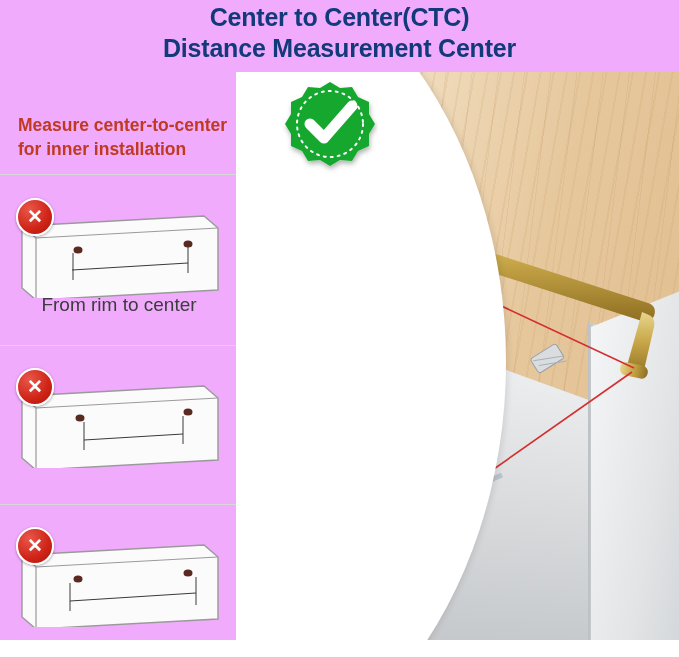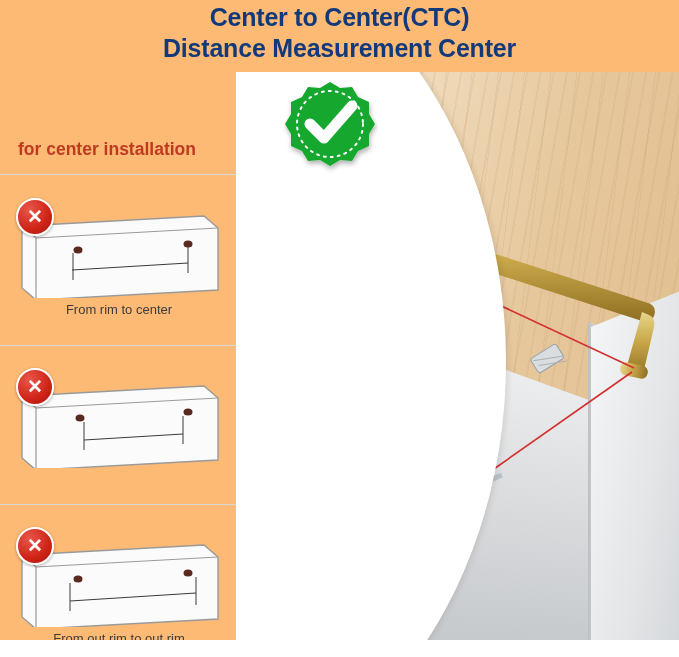--- a/index.html
+++ b/index.html
@@ -8,21 +8,21 @@
     background: #ffffff;
   }
   body {
     font-family: "Liberation Sans", sans-serif;
   }
   #page {
     position: relative;
     width: 679px;
     height: 640px;
     overflow: hidden;
-    background: #fdba74;
+    background: #f0abfc;
   }
 
   
   #title-block {
     position: absolute;
     top: 2px;
     left: 0;
     width: 679px;
     text-align: center;
     z-index: 40;
@@ -182,24 +182,24 @@
     background: radial-gradient(circle at 33% 28%, #e8574a 0%, #cf2317 60%, #a8170d 100%);
     border: 2px solid #ffffff;
     box-shadow: 0 1px 3px rgba(0,0,0,0.35);
     color: #ffffff;
     font-size: 19px;
     font-weight: bold;
     line-height: 34px;
     text-align: center;
   }
   .caption {
-    margin-top: 12px;
+    margin-top: 4px;
     text-align: center;
     color: #3c3c3c;
-    font-size: 13px;
+    font-size: 19px;
     width: 222px;
   }
 
   
   #check-sticker {
     position: absolute;
     left: 282px;
     top: 78px;
     width: 96px;
     height: 96px;
@@ -265,21 +265,22 @@
     </svg>
 
     <div id="mask"></div>
   </div>
 
   <div id="title-block">
     <div class="title-line">Center to Center(CTC)</div>
     <div class="title-line">Distance Measurement Center</div>
   </div>
 
-  <div class="callout" id="callout-l2">for center installation</div>
+  <div class="callout" id="callout-l1">Measure center-to-center</div>
+  <div class="callout" id="callout-l2">for inner installation</div>
 
   <svg id="check-sticker" viewBox="0 0 96 96">
     <defs>
       <filter id="sh" x="-30%" y="-30%" width="170%" height="170%">
         <feDropShadow dx="1" dy="3" stdDeviation="2.5" flood-color="#000" flood-opacity="0.3"></feDropShadow>
       </filter>
     </defs>
     <g filter="url(#sh)">
       <path d="M48 4 L58 10 L70 9 L76 19 L87 24 L87 36 L93 46 L87 56 L87 68 L76 73 L70 83 L58 82 L48 88 L38 82 L26 83 L20 73 L9 68 L9 56 L3 46 L9 36 L9 24 L20 19 L26 9 L38 10 Z" fill="#15a82e"></path>
       <circle cx="48" cy="46" r="33" fill="none" stroke="#ffffff" stroke-width="2" stroke-dasharray="2 5" stroke-linecap="round"></circle>
@@ -333,16 +334,15 @@
         <path d="M14 28 L28 40 L210 30" fill="none" stroke="#9a9a9a" stroke-width="1.2"></path>
         <path d="M28 40 L28 102" fill="none" stroke="#9a9a9a" stroke-width="1.2"></path>
         <ellipse cx="70" cy="52" rx="4.5" ry="3.6" fill="#5a2a20"></ellipse>
         <ellipse cx="180" cy="46" rx="4.5" ry="3.6" fill="#5a2a20"></ellipse>
         <line x1="62" y1="74" x2="188" y2="66" stroke="#3a3a3a" stroke-width="1"></line>
         <line x1="62" y1="56" x2="62" y2="84" stroke="#3a3a3a" stroke-width="1"></line>
         <line x1="188" y1="50" x2="188" y2="78" stroke="#3a3a3a" stroke-width="1"></line>
       </svg>
       <div class="x-badge">✕</div>
     </div>
-    <div class="caption">From out rim to out rim</div>
   </div>
 
 </div>
 
 </body></html>

